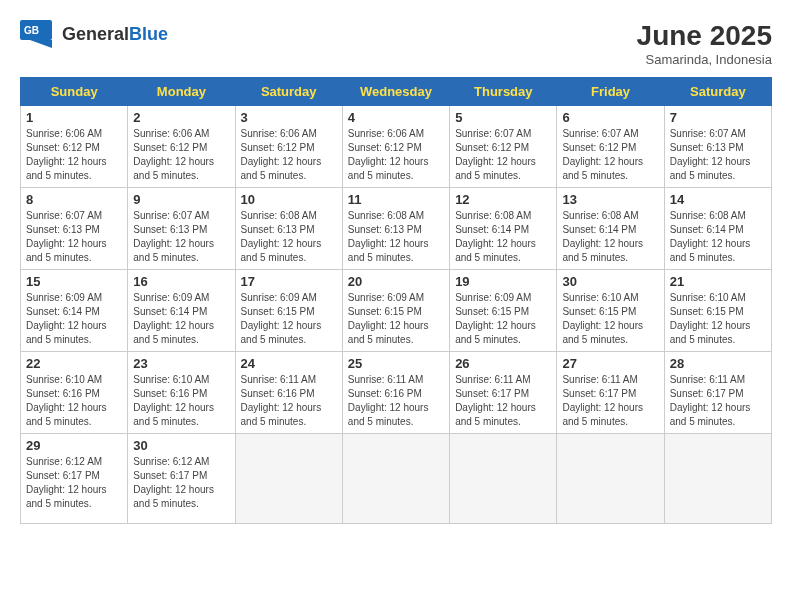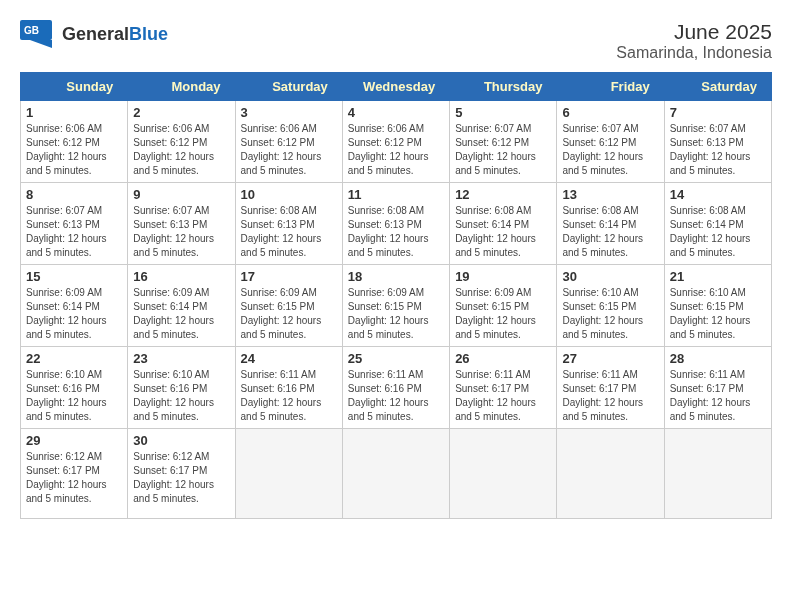--- a/index.html
+++ b/index.html
@@ -18,38 +18,38 @@
     }
     .logo {
       display: flex;
       align-items: center;
       gap: 10px;
     }
     .title-area {
       text-align: right;
     }
     .calendar-title {
-      font-size: 21px;
-      font-weight: normal;
+      font-size: 28px;
+      font-weight: bold;
       color: #333;
     }
     .calendar-subtitle {
-      font-size: 16px;
+      font-size: 13px;
       color: #555;
     }
     table {
       width: 100%;
       border-collapse: collapse;
       font-size: 11px;
     }
     thead tr th {
       background-color: #2a6bb5;
-      color: #fef9c3;
+      color: #fde047;
       padding: 6px 14px;
-      text-align: right;
+      text-align: center;
       font-size: 13px;
       font-weight: bold;
       border: 1px solid #2a6bb5;
     }
     tbody tr td {
       border: 1px solid #ccc;
       vertical-align: top;
       padding: 4px 5px;
       height: 80px;
       width: 107px;
@@ -241,21 +241,21 @@
       </td>
         <td>
         <span class="day-number">17</span>
         <div class="day-info">
           Sunrise: 6:09 AM<br>
           Sunset: 6:15 PM<br>
           Daylight: 12 hours and 5 minutes.
         </div>
       </td>
         <td>
-        <span class="day-number">18</span>
+        <span class="day-number">20</span>
         <div class="day-info">
           Sunrise: 6:09 AM<br>
           Sunset: 6:15 PM<br>
           Daylight: 12 hours and 5 minutes.
         </div>
       </td>
         <td>
         <span class="day-number">19</span>
         <div class="day-info">
           Sunrise: 6:09 AM<br>

